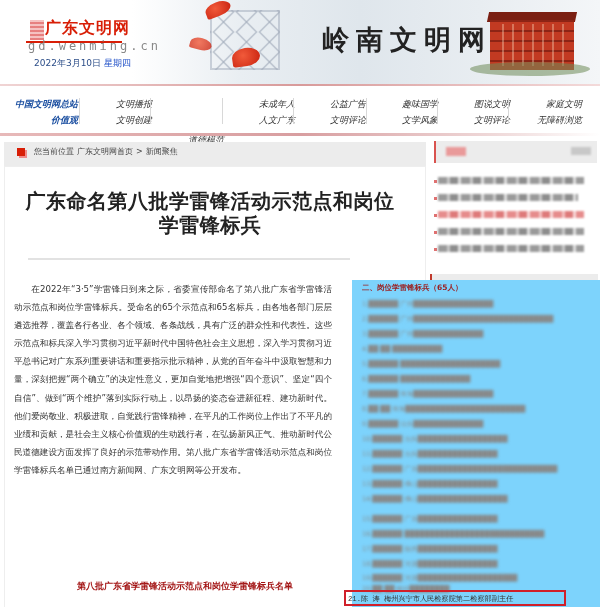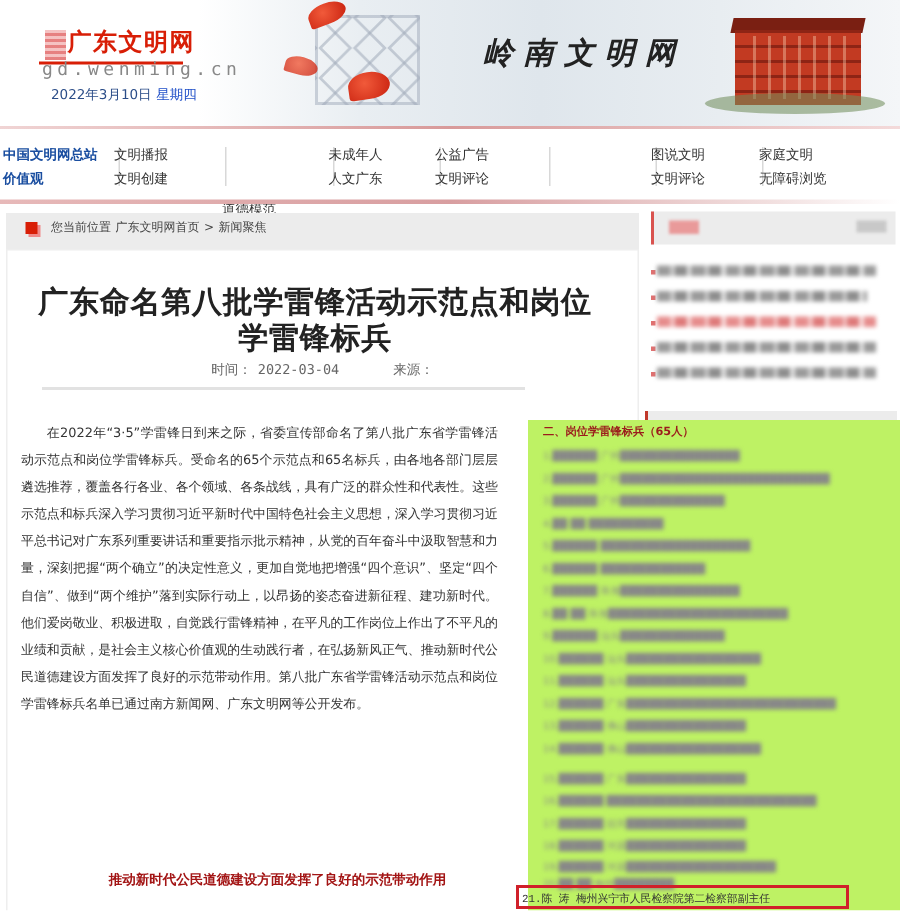--- a/index.html
+++ b/index.html
@@ -18,33 +18,33 @@
   .date-line { position: absolute; left: 34px; top: 57px; font-size: 9px; color: #2b4d88; white-space: nowrap; }
   .date-line .weekday { color: #2050c8; margin-left: 3px; }
 
   .flower { position: absolute; border-radius: 50% 50% 50% 10%; background: radial-gradient(circle at 40% 40%, #f15a3a, #c8200e); }
   .lattice { position: absolute; left: 210px; top: 10px; width: 70px; height: 60px;
     border: 2px solid rgba(160,170,185,.5);
     background:
       linear-gradient(45deg, transparent 46%, rgba(160,170,185,.55) 48%, rgba(160,170,185,.55) 52%, transparent 54%),
       linear-gradient(-45deg, transparent 46%, rgba(160,170,185,.55) 48%, rgba(160,170,185,.55) 52%, transparent 54%);
     background-size: 23px 20px; }
-  .calligraphy { position: absolute; left: 322px; top: 22px; font-family: "DejaVu Serif", serif; font-size: 20px; font-weight: bold; color: #222; letter-spacing: 7px; font-style: italic; white-space: nowrap; }
+  .calligraphy { position: absolute; left: 322px; top: 22px; font-family: "DejaVu Serif", serif; font-size: 27px; font-weight: bold; color: #222; letter-spacing: 7px; white-space: nowrap; }
   .tower { position: absolute; left: 488px; top: 6px; width: 90px; height: 66px; }
   .tower .body { position: absolute; left: 2px; top: 14px; width: 84px; height: 50px; background: #c23a22;
     background-image: repeating-linear-gradient(0deg, #c23a22 0 8px, #8d2415 8px 10px), none; }
   .tower .roof { position: absolute; left: 0px; top: 6px; width: 88px; height: 10px; background: #7a1f12; transform: skewX(-12deg); }
   .tower .win { position: absolute; left: 6px; top: 18px; width: 76px; height: 42px;
     background: repeating-linear-gradient(90deg, transparent 0 8px, rgba(255,230,200,.35) 8px 10px); }
   .trees { position: absolute; left: 470px; top: 62px; width: 120px; height: 14px; border-radius: 50%; background: #6e8b57; opacity: .55; }
   .banner-rule { position: absolute; left: 0; top: 84px; width: 600px; height: 2px; background: linear-gradient(90deg, #f0d4d4, #d89a9a 50%, #f3dada); }
 
   
   .nav { position: absolute; left: 0; top: 92px; width: 600px; height: 40px; }
-  .nav-col { position: absolute; top: 4px; width: 76px; height: 32px; text-align: left; }
+  .nav-col { position: absolute; top: 4px; width: 76px; height: 32px; text-align: right; font-style: italic; }
   .nav-col .item { display: block; font-size: 9px; line-height: 16px; color: #333; white-space: nowrap; cursor: pointer; }
   .nav-col.primary .item { color: #1a4ea0; font-weight: bold; }
   .nav-sep { position: absolute; top: 6px; width: 1px; height: 26px; background: #d8d8d8; }
   .nav-rule { position: absolute; left: 0; top: 133px; width: 600px; height: 3px; background: linear-gradient(90deg, #e7b9b9, #d89ea0 50%, #f1dede 85%, #fff); }
 
   
   .crumb { position: absolute; left: 4px; top: 142px; width: 422px; height: 32px; background: #ececec; }
   .crumb-icon { position: absolute; left: 13px; top: 6px; width: 8px; height: 8px; background: #d81e06; box-shadow: 2px 2px 0 #f08a8a; }
   .crumb-text { position: absolute; left: 30px; top: 4px; font-size: 8px; color: #444; white-space: nowrap; }
   .crumb-text span { margin-right: 3px; }
@@ -66,21 +66,21 @@
   .sidebar { position: absolute; left: 432px; top: 137px; width: 166px; height: 150px; background: #fff; }
   .side-head { position: absolute; left: 2px; top: 4px; width: 163px; height: 22px; background: #ececec; border-left: 2px solid #d9534f; }
   .side-head .label { position: absolute; left: 10px; top: 6px; width: 20px; height: 9px; background: #e99a9a; filter: blur(1px); }
   .side-head .more { position: absolute; right: 6px; top: 6px; width: 20px; height: 8px; background: #c8c8c8; filter: blur(1px); }
   .side-line { position: absolute; left: 6px; height: 7px; width: 146px; filter: blur(1.3px); background: repeating-linear-gradient(90deg, #9a9a9a 0 9px, #c9c9c9 9px 12px, #8d8d8d 12px 20px, #e0e0e0 20px 23px); }
   .side-line.red { background: repeating-linear-gradient(90deg, #e68c8c 0 9px, #f3c2c2 9px 12px, #de7a7a 12px 20px, #f8dada 20px 23px); }
   .side-bullet { position: absolute; left: 2px; width: 3px; height: 3px; background: #e07070; }
   .side-head2 { position: absolute; left: 430px; top: 274px; width: 168px; height: 12px; background: #ececec; border-left: 2px solid #c0392b; }
 
   
-  .list-panel { position: absolute; left: 352px; top: 280px; width: 248px; height: 327px; background: #bef264; }
+  .list-panel { position: absolute; left: 352px; top: 280px; width: 248px; height: 327px; background: #7dd3fc; }
   .list-title { position: absolute; left: 10px; top: 3px; font-size: 7.5px; font-weight: bold; color: #9b1c1c; white-space: nowrap; }
   .list-row { position: absolute; left: 10px; height: 10px; white-space: nowrap; font-size: 6.5px; color: #888; filter: blur(1.4px); }
   .list-row.clear { filter: none; color: #333; font-size: 7.2px; }
   .highlight-box { position: absolute; left: 344px; top: 590px; width: 222px; height: 16px; border: 2px solid #d0202a; }
 </style>
 </head>
 <body>
 
 <div class="page">
 
@@ -130,20 +130,24 @@
     <div class="nav-col" style="left:219px;">
       <span class="item">未成年人</span>
       <span class="item">人文广东</span>
     </div>
     <div class="nav-sep" style="left:293px;"></div>
     <div class="nav-col" style="left:290px;">
       <span class="item">公益广告</span>
       <span class="item">文明评论</span>
     </div>
     <div class="nav-sep" style="left:366px;"></div>
+    <div class="nav-col" style="left:362px;">
+      <span class="item">趣味国学</span>
+      <span class="item">文学风象</span>
+    </div>
     <div class="nav-sep" style="left:437px;"></div>
     <div class="nav-col" style="left:434px;">
       <span class="item">图说文明</span>
       <span class="item">文明评论</span>
     </div>
     <div class="nav-sep" style="left:508px;"></div>
     <div class="nav-col" style="left:506px;">
       <span class="item">家庭文明</span>
       <span class="item">无障碍浏览</span>
     </div>
@@ -152,29 +156,26 @@
 
   <div class="crumb">
     <div class="crumb-icon"></div>
     <div class="crumb-text">
       <span>您当前位置</span><span>广东文明网首页</span><span>&gt;</span><span>新闻聚焦</span>
     </div>
   </div>
 
   <div class="article"></div>
   <h1 class="title">广东命名第八批学雷锋活动示范点和岗位学雷锋标兵</h1>
-  <div class="meta">
-    <span>时间：</span><span class="date">2022-03-04</span><span class="src-label">来源：</span>
-  </div>
   <div class="meta-rule"></div>
 
   <div class="body-text">
     <p>在2022年“3·5”学雷锋日到来之际，省委宣传部命名了第八批广东省学雷锋活动示范点和岗位学雷锋标兵。受命名的65个示范点和65名标兵，由各地各部门层层遴选推荐，覆盖各行各业、各个领域、各条战线，具有广泛的群众性和代表性。这些示范点和标兵深入学习贯彻习近平新时代中国特色社会主义思想，深入学习贯彻习近平总书记对广东系列重要讲话和重要指示批示精神，从党的百年奋斗中汲取智慧和力量，深刻把握“两个确立”的决定性意义，更加自觉地把增强“四个意识”、坚定“四个自信”、做到“两个维护”落到实际行动上，以昂扬的姿态奋进新征程、建功新时代。他们爱岗敬业、积极进取，自觉践行雷锋精神，在平凡的工作岗位上作出了不平凡的业绩和贡献，是社会主义核心价值观的生动践行者，在弘扬新风正气、推动新时代公民道德建设方面发挥了良好的示范带动作用。第八批广东省学雷锋活动示范点和岗位学雷锋标兵名单已通过南方新闻网、广东文明网等公开发布。</p>
   </div>
-  <div class="list-heading">推动新时代公民道德建设方面发挥了良好的示范带动作用</div>
+  <div class="list-heading">第八批广东省学雷锋活动示范点和岗位学雷锋标兵名单</div>
 
   <div class="sidebar">
     <div class="side-head">
       <div class="label"></div>
       <div class="more"></div>
     </div>
     <div class="side-bullet" style="top:43px;"></div>
     <div class="side-line" style="top:40px;"></div>
     <div class="side-bullet" style="top:60px;"></div>
     <div class="side-line" style="top:57px;width:140px;"></div>

